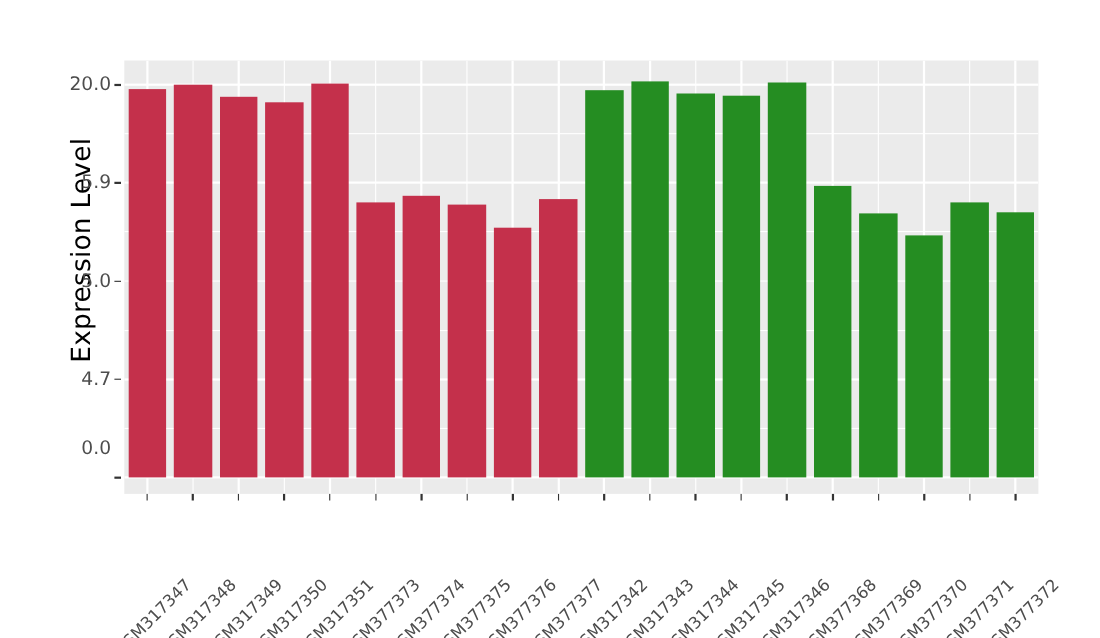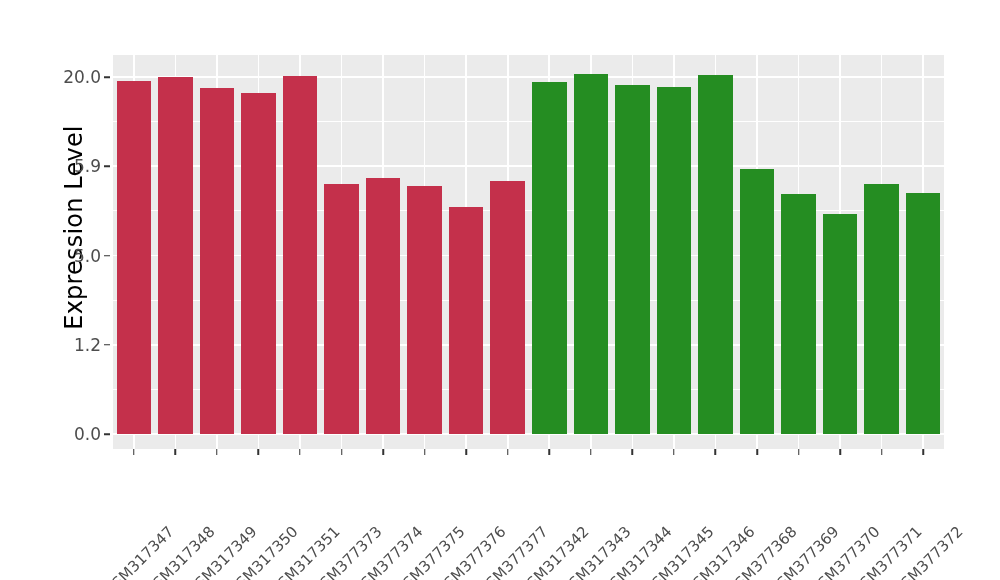--- a/index.html
+++ b/index.html
@@ -132,23 +132,23 @@
   }
 </style>
 </head>
 <body>
 
 <div id="chart-root">
 
   <div id="y-axis-title">Expression Level</div>
 
   <div id="y-ticks">
-      <div class="ytick" style="top: 434px;">0.0</div>
+      <div class="ytick" style="top: 408px;">0.0</div>
       <div class="ytick-mark" style="top: 434px;"></div>
-      <div class="ytick" style="top: 344.75px;">1.2</div>
+      <div class="ytick" style="top: 344.75px;">4.7</div>
       <div class="ytick-mark" style="top: 344.75px;"></div>
       <div class="ytick" style="top: 255.5px;">5.0</div>
       <div class="ytick-mark" style="top: 255.5px;"></div>
       <div class="ytick" style="top: 166.25px;">5.9</div>
       <div class="ytick-mark" style="top: 166.25px;"></div>
       <div class="ytick" style="top: 77px;">20.0</div>
       <div class="ytick-mark" style="top: 77px;"></div>
     </div>
 
   <div id="panel">

